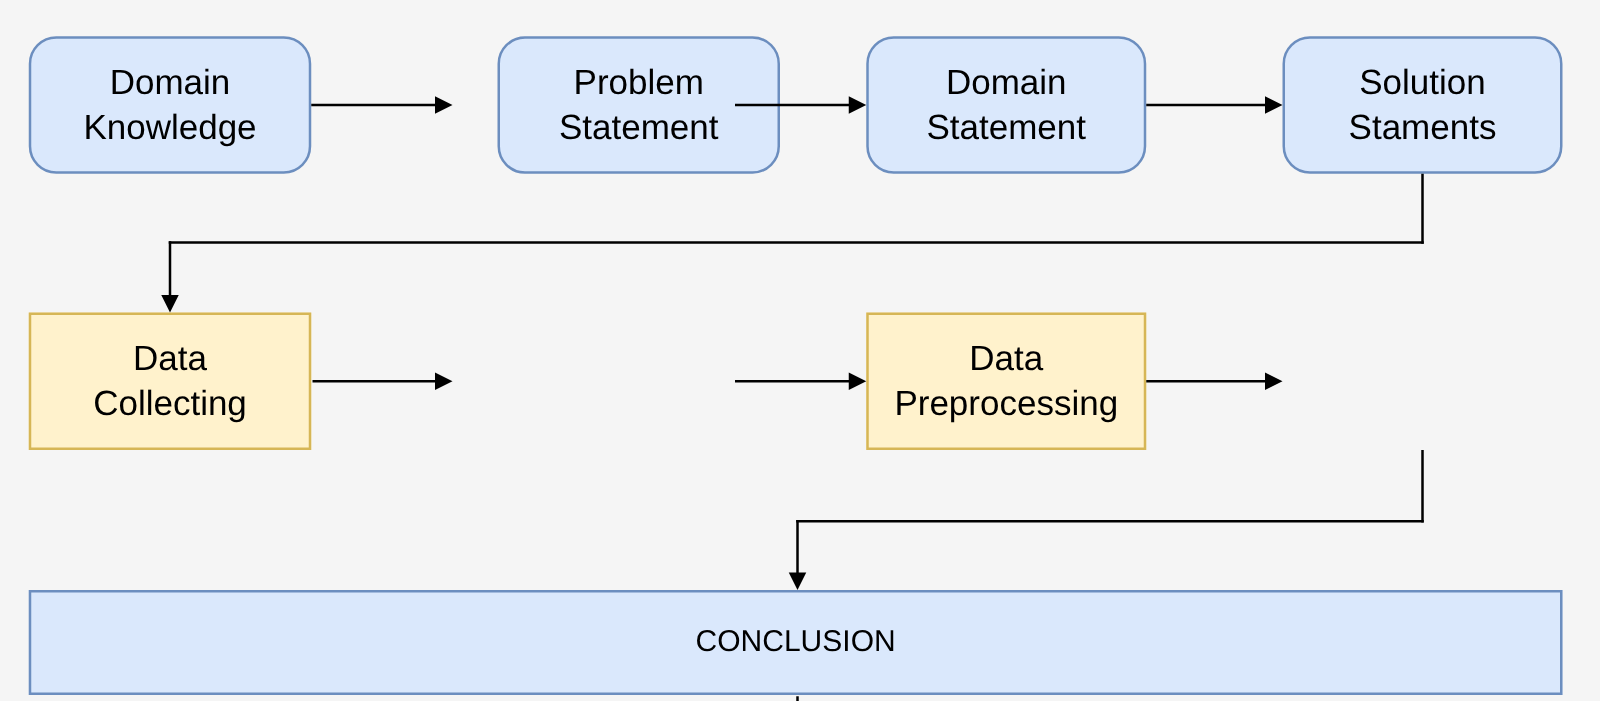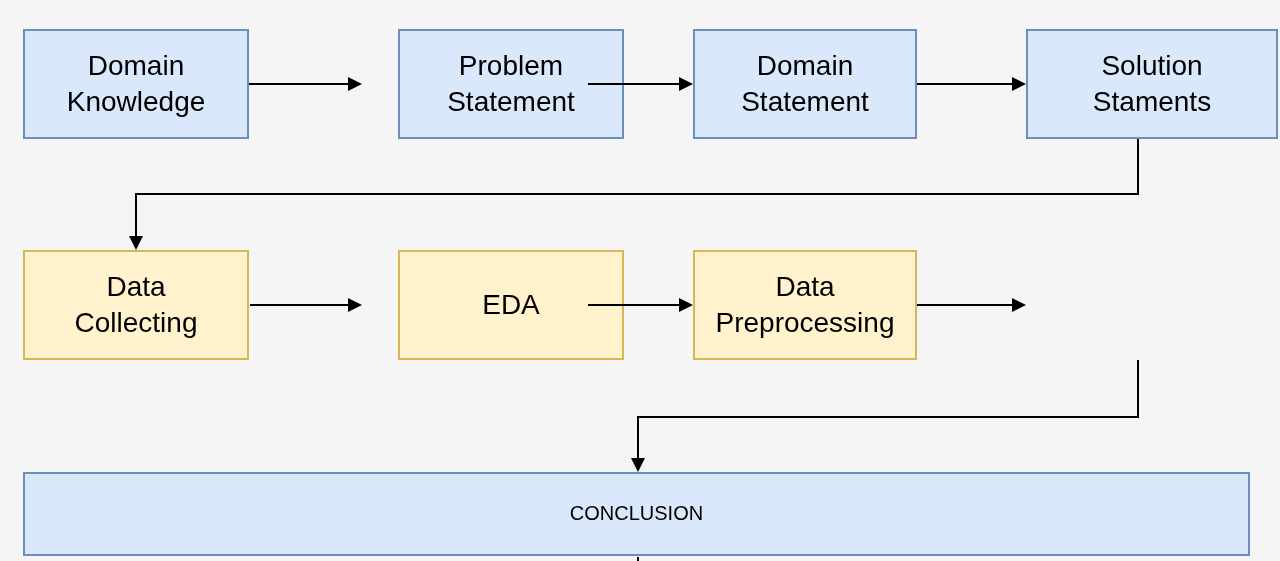--- a/index.html
+++ b/index.html
@@ -35,29 +35,29 @@
     border-color: var(--c-stage-border, #6c8ebf);
   }
   .step {
     background: var(--c-step-fill, #fff2cc);
     border-color: var(--c-step-border, #d6b656);
   }
   
   .col1 { left: 23px;   width: 226px; }
   .col2 { left: 362px;  width: 226px; margin-left: 36px; }
   .col3 { left: 693px;  width: 224px; }
-  .col4 { left: 1026px; width: 252px; }
-  .row1 { top: 29px;  height: 110px; }
+  .col4 { left: 1026px; width: 224px; }
+  .row1 { top: 29px;  height: 110px; border-radius: 22px; }
   .row2 { top: 250px; height: 110px; }
   .conclusion {
     left: 23px; top: 472px; width: 1227px; height: 84px;
     background: var(--c-stage-fill, #dae8fc);
     border-color: var(--c-stage-border, #6c8ebf);
   }
-  .conclusion .node-label { font-size: 20px; }
+  .conclusion .node-label { font-size: 24px; }
   
   .seg {
     position: absolute;
     background: var(--c-connector, #000000);
   }
   .arr {
     position: absolute;
     width: 0; height: 0;
   }
   .arr-right {
@@ -90,23 +90,20 @@
   </div>
   <div class="node stage col4 row1">
     <span class="node-label">Solution
 Staments</span>
   </div>
 
   <div class="node step col1 row2">
     <span class="node-label">Data
 Collecting</span>
   </div>
-  <div class="node step col2 row2">
-    <span class="node-label">EDA</span>
-  </div>
   <div class="node step col3 row2">
     <span class="node-label">Data
 Preprocessing</span>
   </div>
 
   <div class="node conclusion">
     <span class="node-label">CONCLUSION</span>
   </div>
 
   <div class="seg" style="left:249px; top:83px; width:100px; height:2px;"></div>

